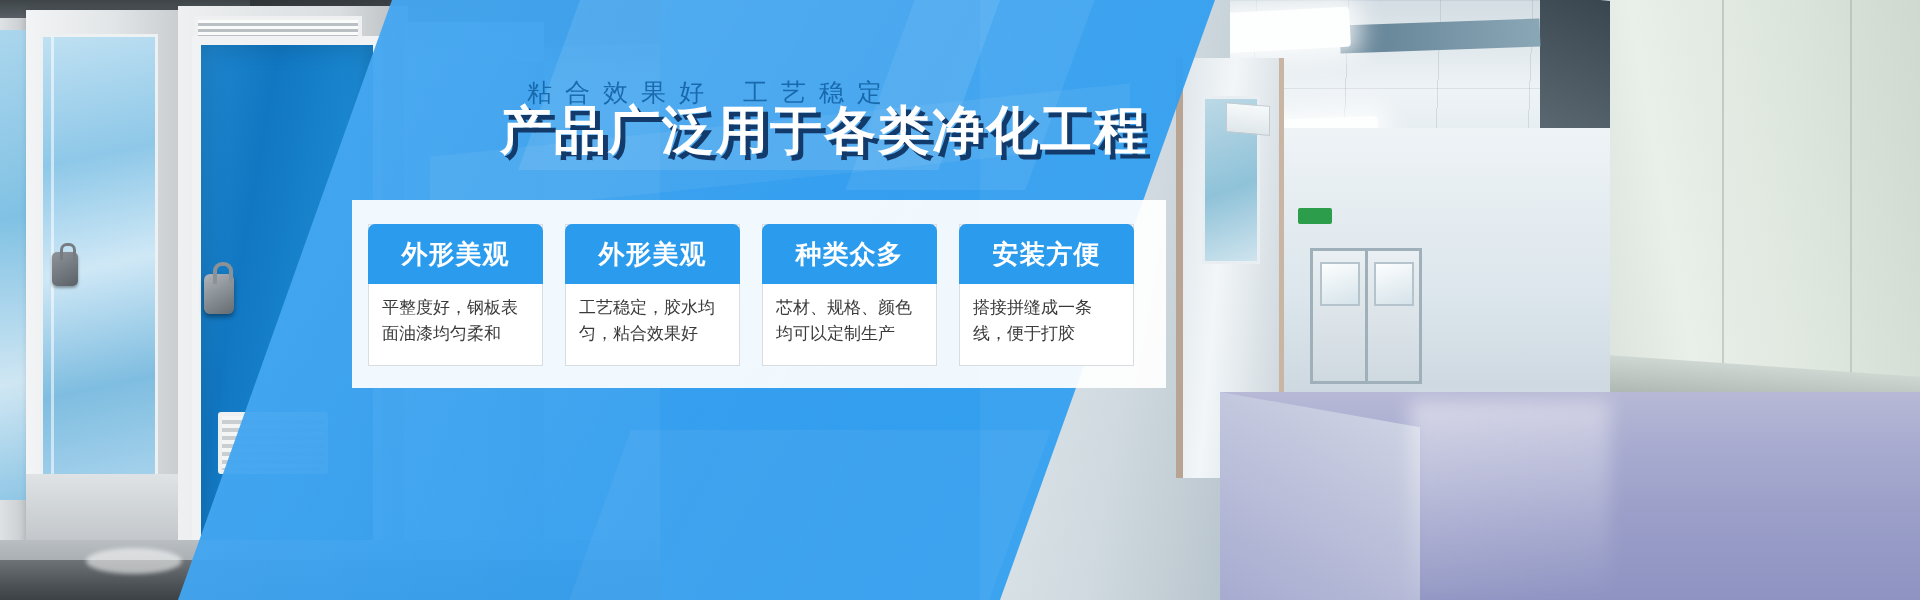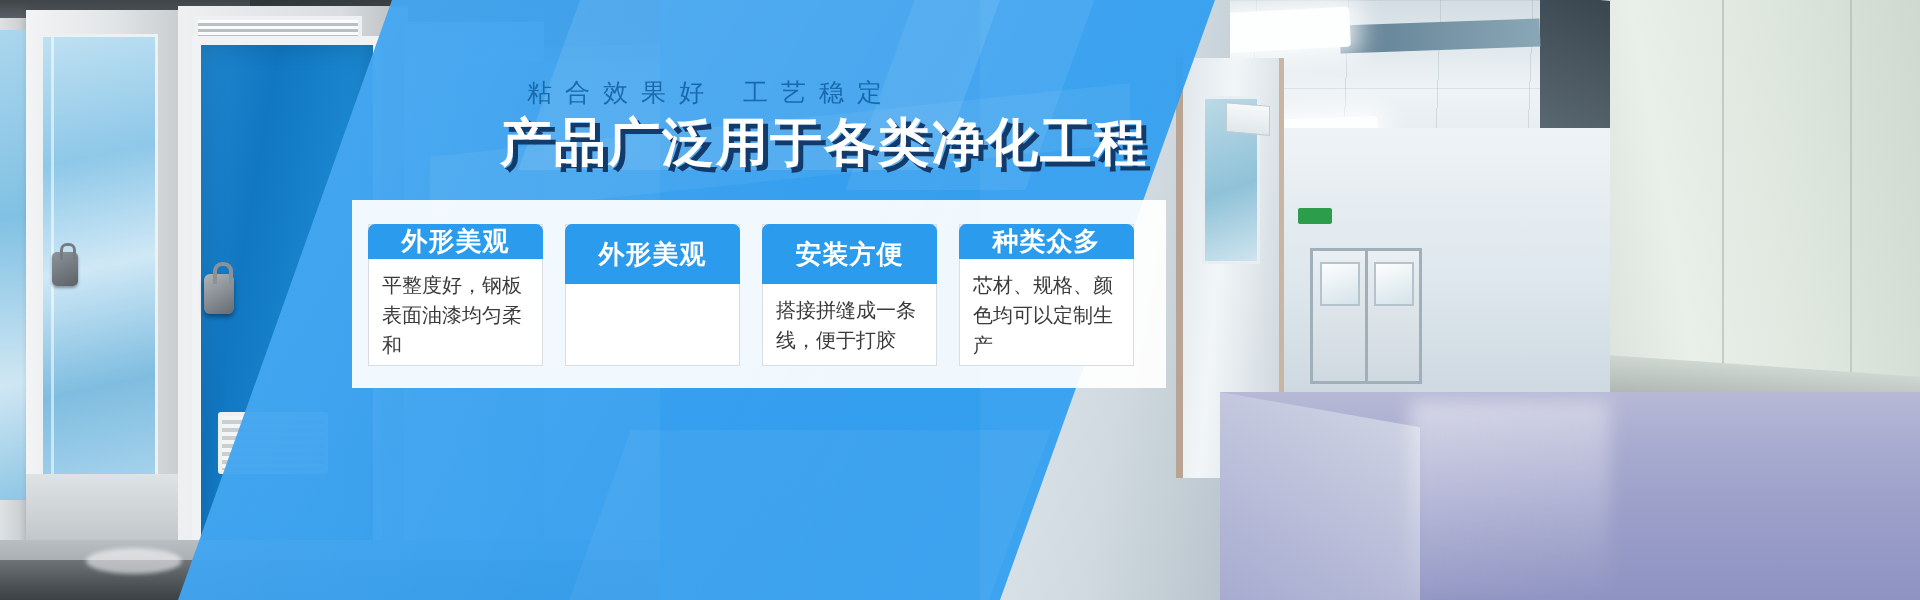--- a/index.html
+++ b/index.html
@@ -256,21 +256,21 @@
 
   
   .subtitle{
     position:absolute;left:527px;top:76px;
     font-size:25px;color:#1565a8;letter-spacing:13px;
     font-family:"DejaVu Sans","Liberation Sans",sans-serif;
     white-space:nowrap;opacity:.92;
   }
   .subtitle .gap{ display:inline-block; width:26px; }
   .headline{
-    position:absolute;left:500px;top:108px;
+    position:absolute;left:500px;top:96px;
     font-size:52px;font-weight:bold;color:#ffffff;letter-spacing:2px;
     font-family:"DejaVu Sans","Liberation Sans",sans-serif;
     white-space:nowrap;
     text-shadow:5px 5px 0 #123a6b;
   }
 
   
   .panel{
     position:absolute;left:352px;top:200px;width:814px;height:188px;
     background:rgba(255,255,255,.93);
@@ -286,21 +286,21 @@
   }
   .card-head{
     height:60px;margin:-1px -1px 0 -1px;
     background:#2b9bed;border-radius:7px 7px 0 0;
     display:flex;align-items:center;justify-content:center;
     color:#ffffff;font-size:26px;font-weight:bold;letter-spacing:1px;
     font-family:"DejaVu Sans","Liberation Sans",sans-serif;
   }
   .card-body{
     flex:1;padding:11px 12px 8px 13px;
-    font-size:20px;line-height:1.5;color:#3a3a3a;
+    font-size:17px;line-height:1.5;color:#3a3a3a;
     font-family:"DejaVu Sans","Liberation Sans",sans-serif;
   }
 </style>
 </head>
 <body>
 
 <div id="banner">
 
   <div class="photo-left">
     <div class="pl-ceiling"></div>
@@ -367,27 +367,28 @@
   <div class="panel"></div>
   <div class="cards">
 
     <div class="card">
       <div class="card-head">外形美观</div>
       <div class="card-body">平整度好，钢板表面油漆均匀柔和</div>
     </div>
 
     <div class="card">
       <div class="card-head">外形美观</div>
+      <div class="card-body">工艺稳定，胶水均匀，粘合效果好</div>
+    </div>
+
+    <div class="card">
+      <div class="card-head">种类众多</div>
+      <div class="card-body">芯材、规格、颜色均可以定制生产</div>
     </div>
 
     <div class="card">
       <div class="card-head">安装方便</div>
       <div class="card-body">搭接拼缝成一条线，便于打胶</div>
     </div>
 
-    <div class="card">
-      <div class="card-head">种类众多</div>
-      <div class="card-body">芯材、规格、颜色均可以定制生产</div>
-    </div>
-
   </div>
 
 </div>
 
 </body></html>

